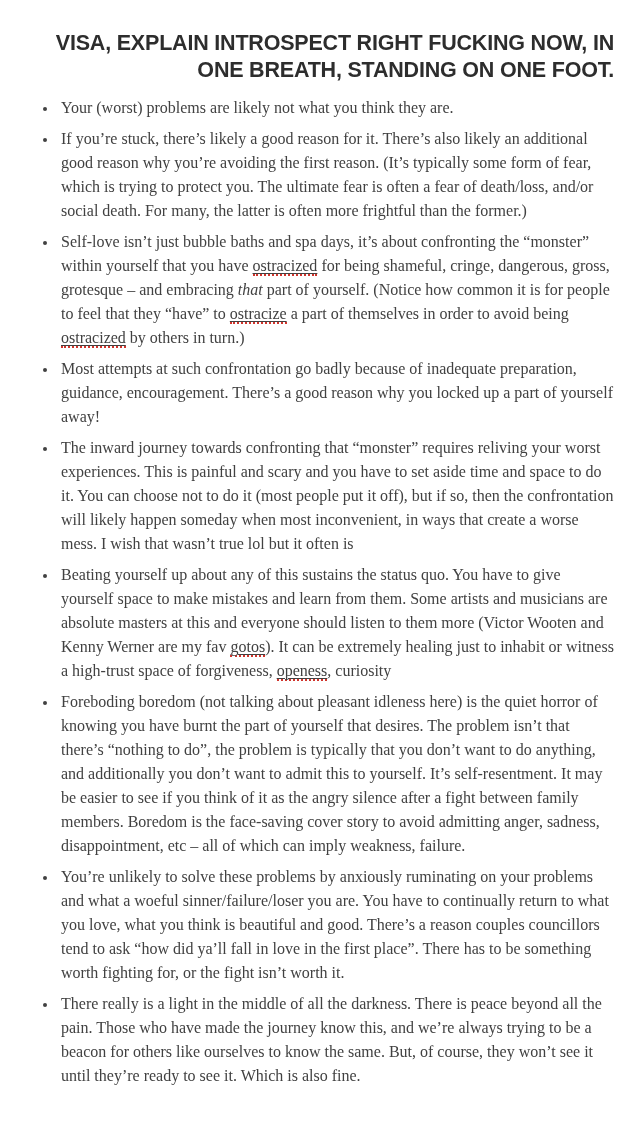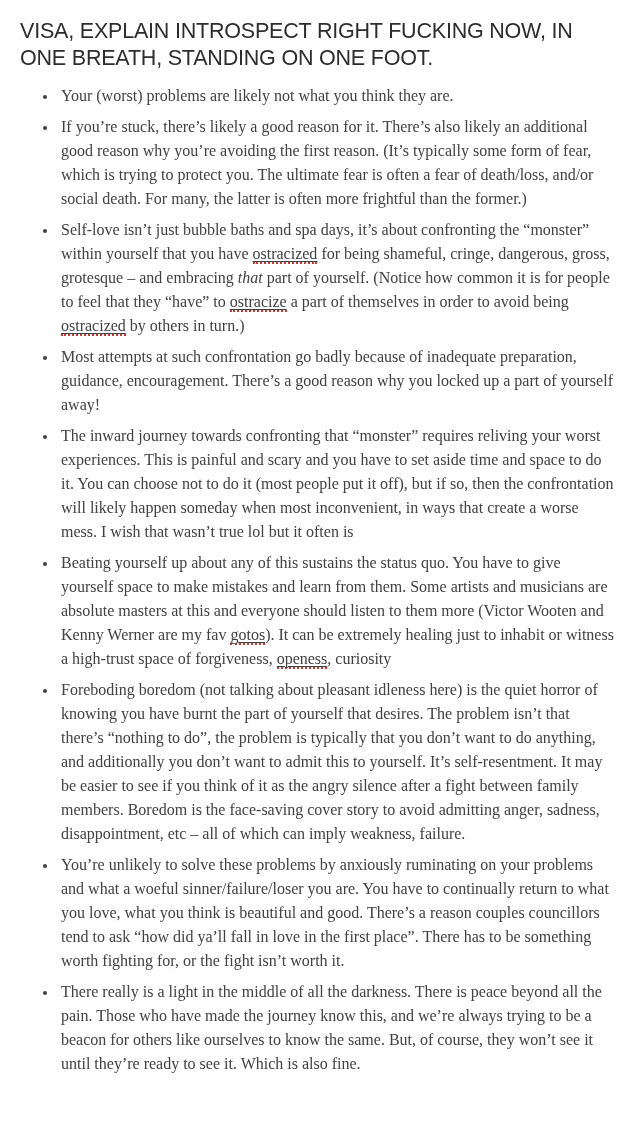--- a/index.html
+++ b/index.html
@@ -13,27 +13,28 @@
   body{
     width:640px;
     height:1129px;
     background:var(--bg);
     overflow:hidden;
   }
   article{
     padding:18px 26px 0 20px;
   }
   h1{
-    margin:0 0 12px 0;
+    margin:12px 0 12px 0;
     font-family:"Liberation Sans",sans-serif;
-    font-weight:400;
+    font-weight:700;
     font-size:21.5px;
     line-height:1.26;
     letter-spacing:-0.2px;
     color:var(--heading);
+    text-align:right;
   }
   ul{
     margin:0;
     padding:0 0 0 38px;
     list-style:disc outside;
   }
   li{
     font-family:"Liberation Serif","DejaVu Serif",serif;
     font-size:16px;
     line-height:24px;

